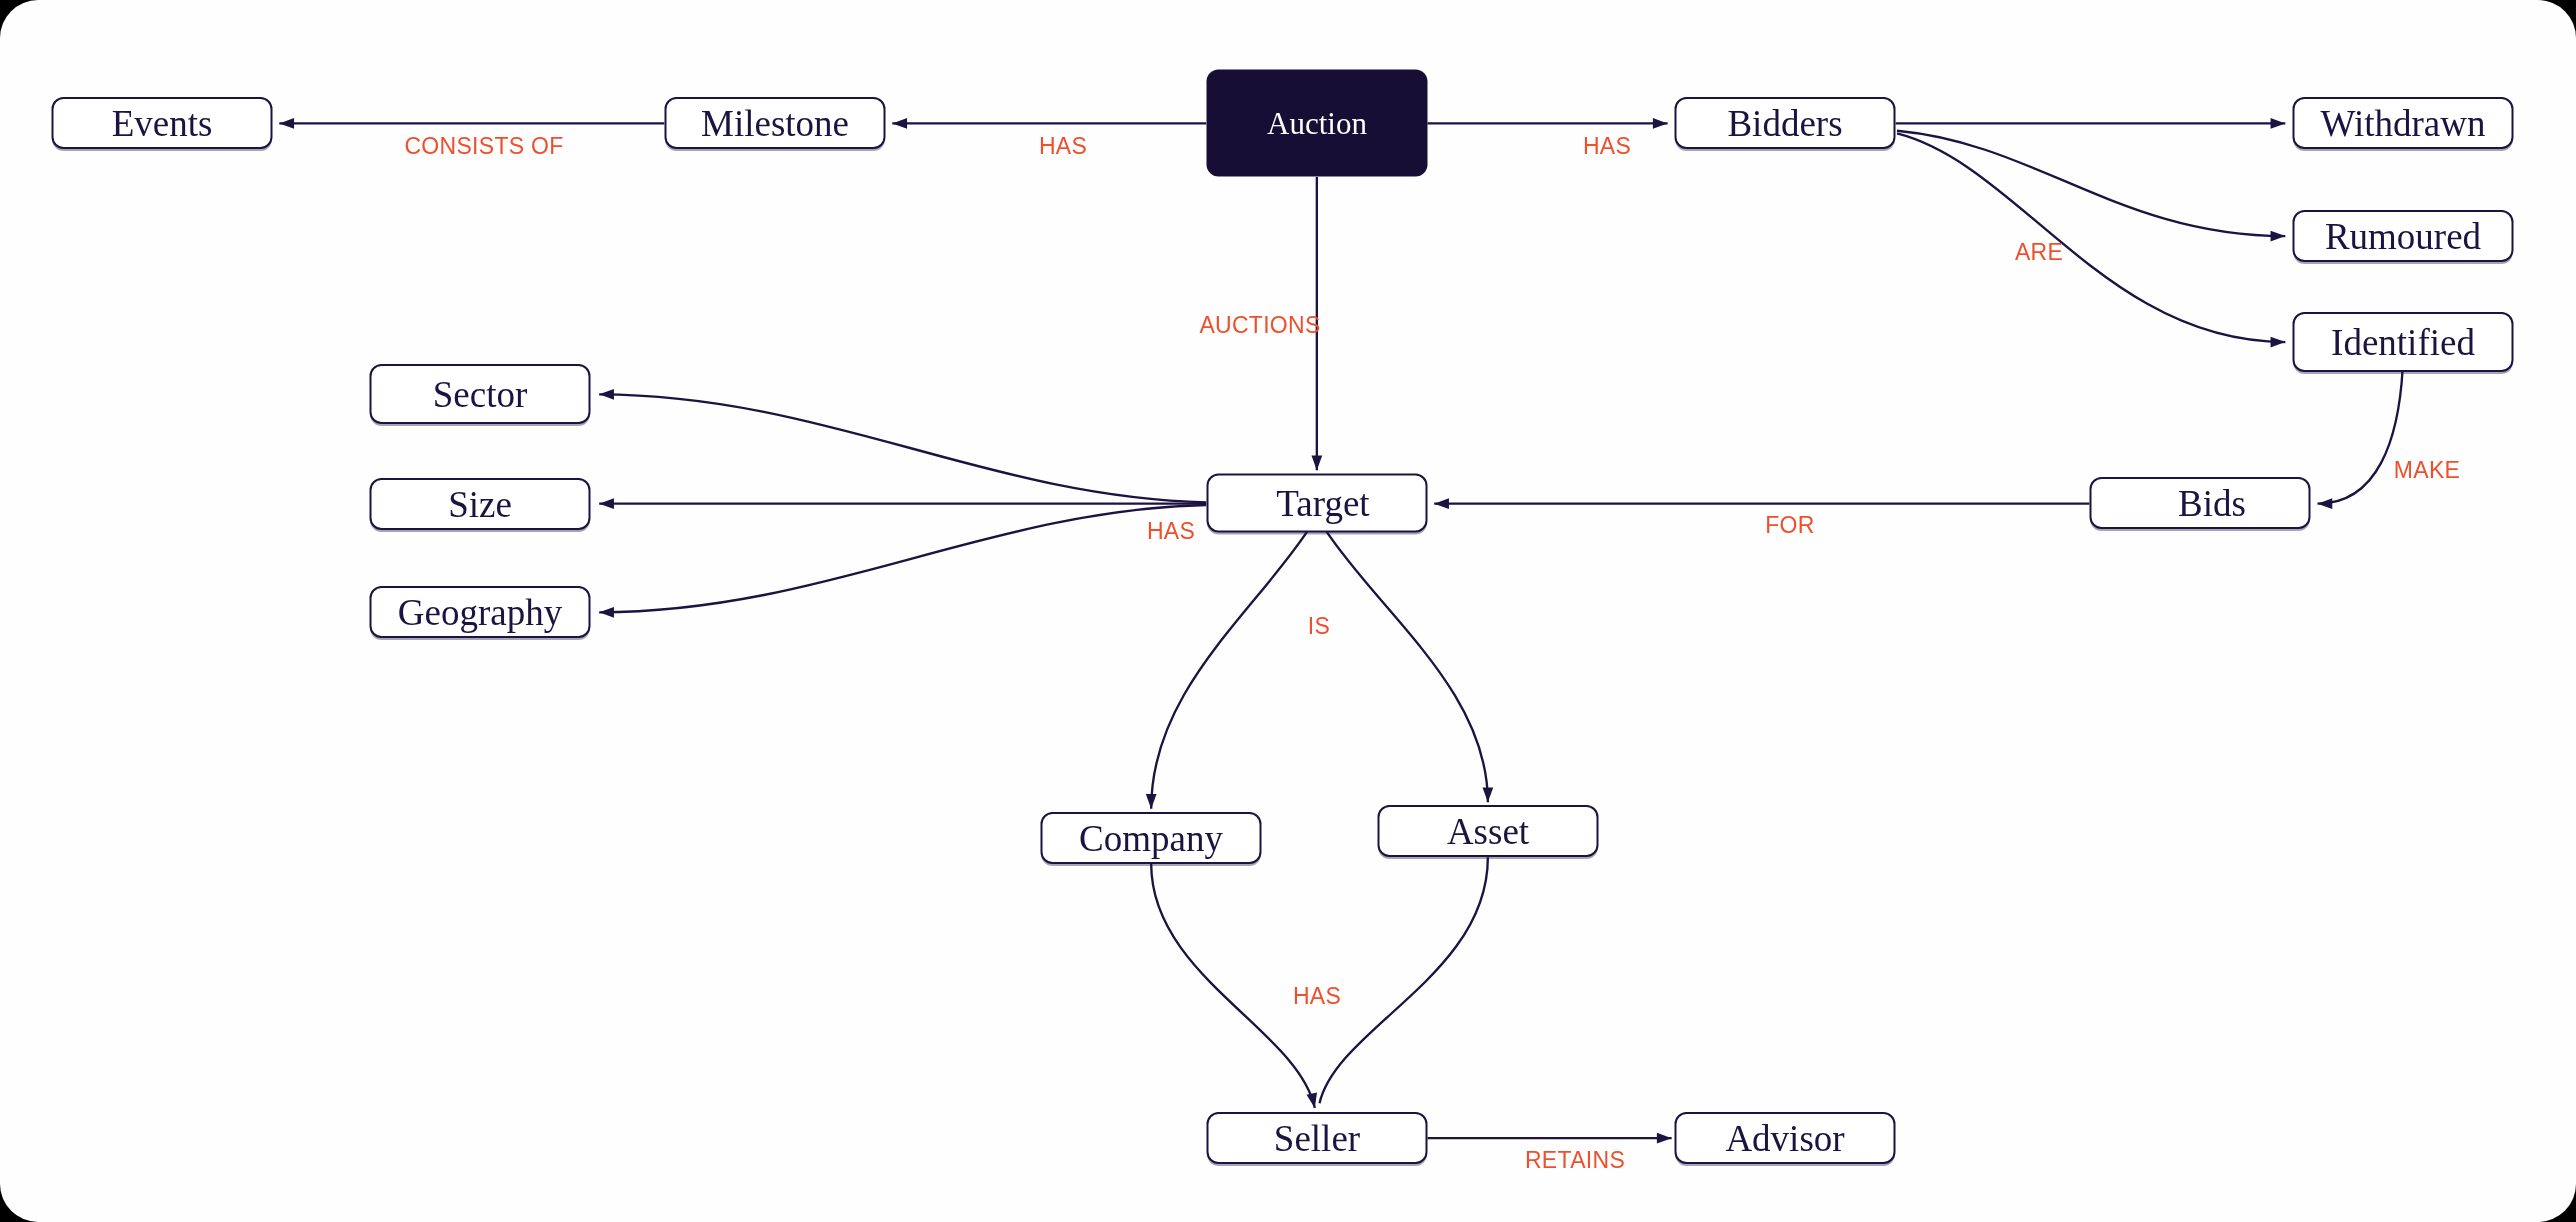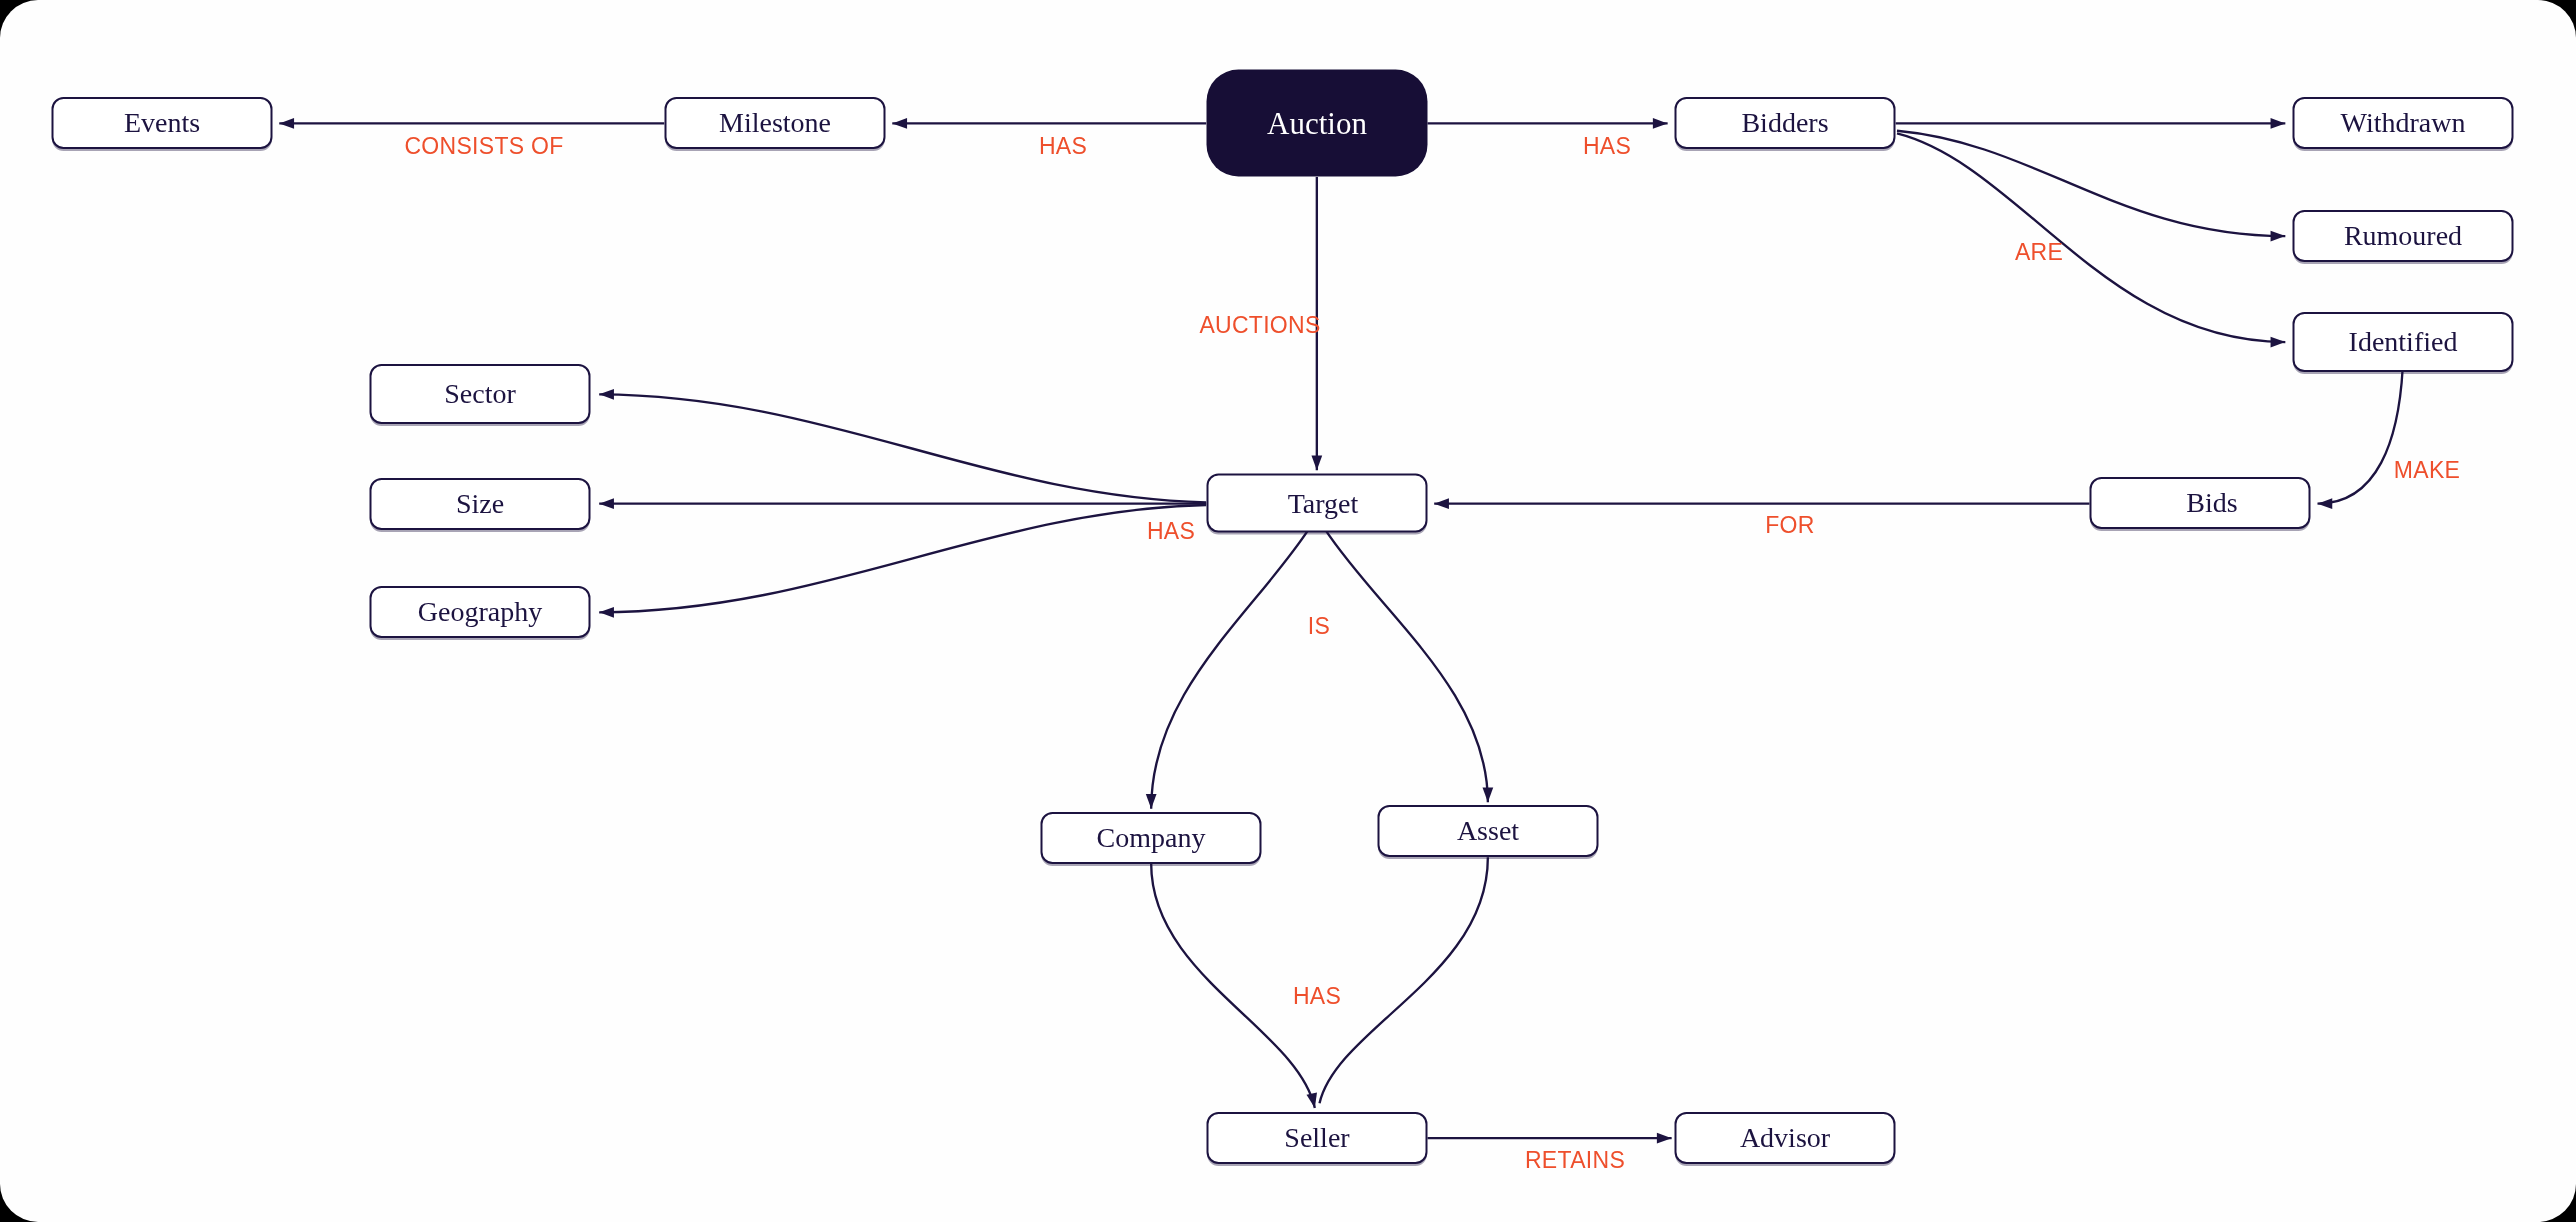--- a/index.html
+++ b/index.html
@@ -35,32 +35,32 @@
     position: absolute;
     transform: translate(-50%, -50%);
     background: #ffffff;
     border: 2.7px solid var(--ink, #1c1340);
     border-radius: 12px;
     box-shadow: 0 2.7px 0 -0.7px rgba(28, 19, 64, 0.38);
     display: flex;
     align-items: center;
     justify-content: center;
     font-family: "Liberation Serif", "DejaVu Serif", serif;
-    font-size: 28px;
+    font-size: 37px;
     font-weight: 500;
     color: var(--ink, #1c1340);
     white-space: nowrap;
     box-sizing: border-box;
     cursor: default;
   }
   .node.primary {
     background: var(--primary-fill, #170e36);
     color: var(--primary-text, #ffffff);
     border: none;
-    border-radius: 32px;
+    border-radius: 12px;
     font-size: 31px;
     box-shadow: none;
   }
   .edge-label {
     position: absolute;
     transform: translate(-50%, -50%);
     font-family: "Liberation Sans", "DejaVu Sans", sans-serif;
     font-size: 23px;
     letter-spacing: 0.3px;
     color: var(--label-color, #ee4f2c);

